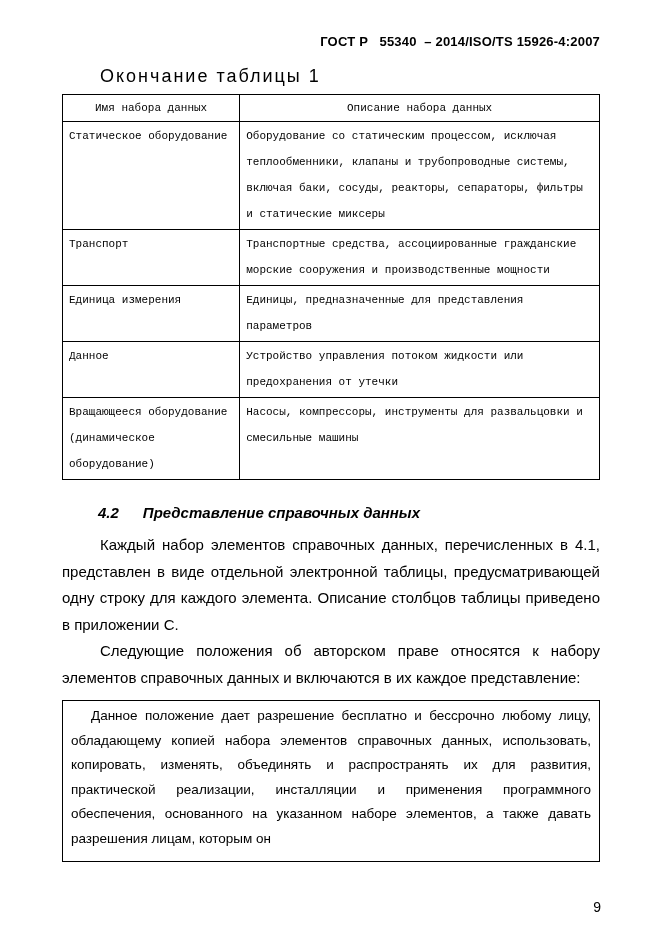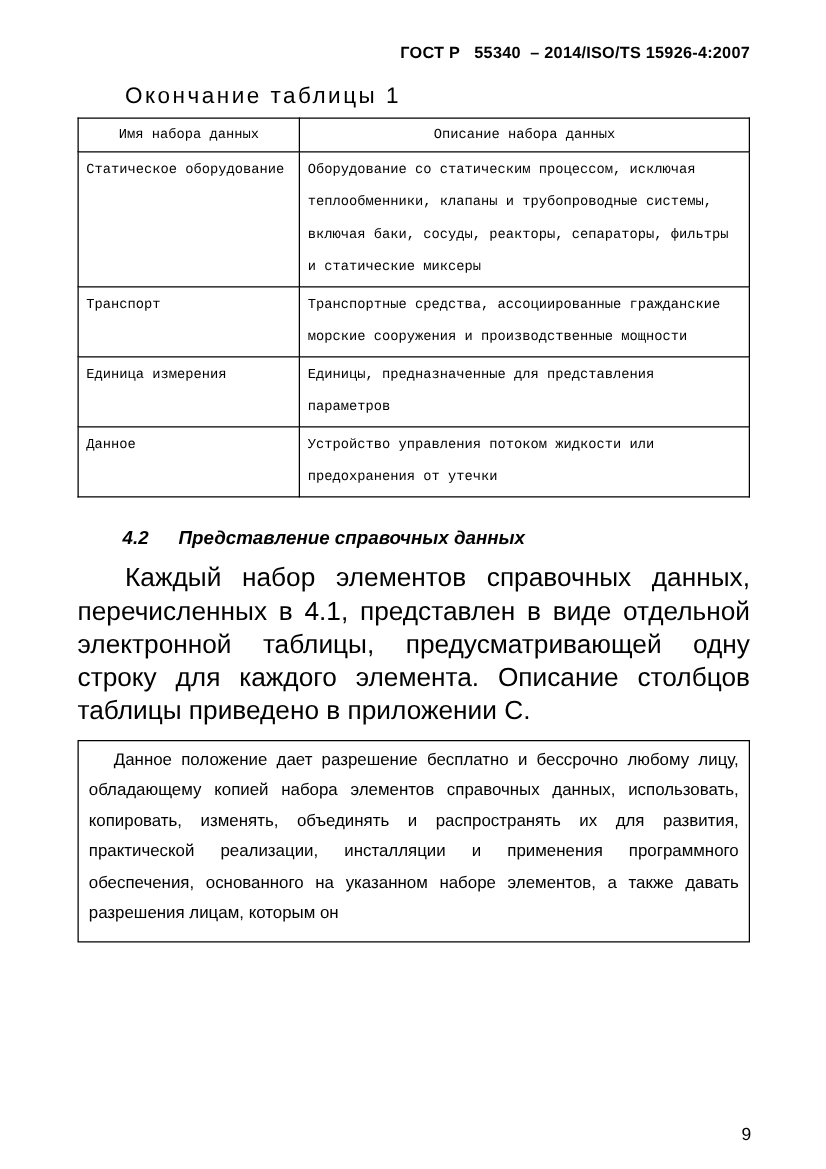--- a/index.html
+++ b/index.html
@@ -60,21 +60,21 @@
     margin-top: 24px;
     margin-left: 36px;
     font-weight: bold;
     font-size: 15px;
     font-style: italic;
   }
   .section-heading .num { margin-right: 24px; }
   p.body-par {
     margin: 0;
     margin-top: 11px;
-    font-size: 21px;
+    font-size: 15px;
     line-height: 26.5px;
     text-align: justify;
     text-indent: 38px;
   }
   p.body-par + p.body-par { margin-top: 0; }
   .copyright-box {
     margin-top: 9px;
     border: 1px solid #000000;
     padding: 3px 8px 10px 8px;
     font-size: 13.5px;
@@ -115,27 +115,32 @@
         <td>Транспортные средства, ассоциированные гражданские морские сооружения и производственные мощности</td>
       </tr>
       <tr>
         <td class="cell-name">Единица измерения</td>
         <td>Единицы, предназначенные для представления параметров</td>
       </tr>
       <tr>
         <td class="cell-name">Данное</td>
         <td>Устройство управления потоком жидкости или предохранения от утечки</td>
       </tr>
+      <tr>
+        <td class="cell-name">Вращающееся оборудование (динамическое оборудование)</td>
+        <td>Насосы, компрессоры, инструменты для развальцовки и смесильные машины</td>
+      </tr>
     </tbody>
   </table>
 
   <div class="section-heading">
     <span class="num">4.2</span><span>Представление справочных данных</span>
   </div>
 
   <p class="body-par">Каждый набор элементов справочных данных, перечисленных в 4.1, представлен в виде отдельной электронной таблицы, предусматривающей одну строку для каждого элемента. Описание столбцов таблицы приведено в приложении С.</p>
 
+  <p class="body-par">Следующие положения об авторском праве относятся к набору элементов справочных данных и включаются в их каждое представление:</p>
 
   <div class="copyright-box">Данное положение дает разрешение бесплатно и бессрочно любому лицу, обладающему копией набора элементов справочных данных, использовать, копировать, изменять, объединять и распространять их для развития, практической реализации, инсталляции и применения программного обеспечения, основанного на указанном наборе элементов, а также давать разрешения лицам, которым он</div>
 
 </div>
 
 <div class="page-number">9</div>
 
 </body></html>

